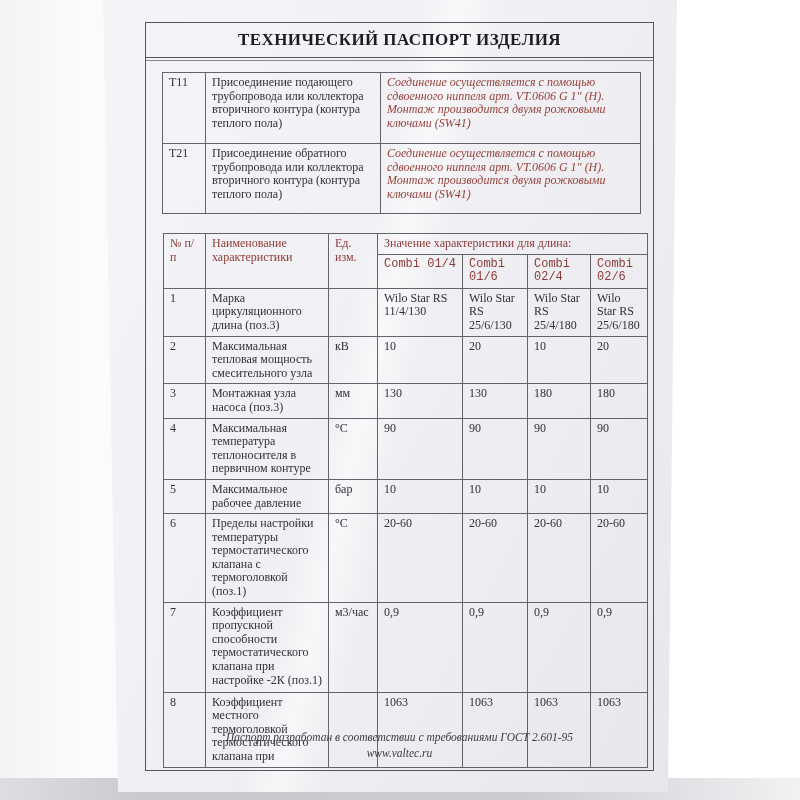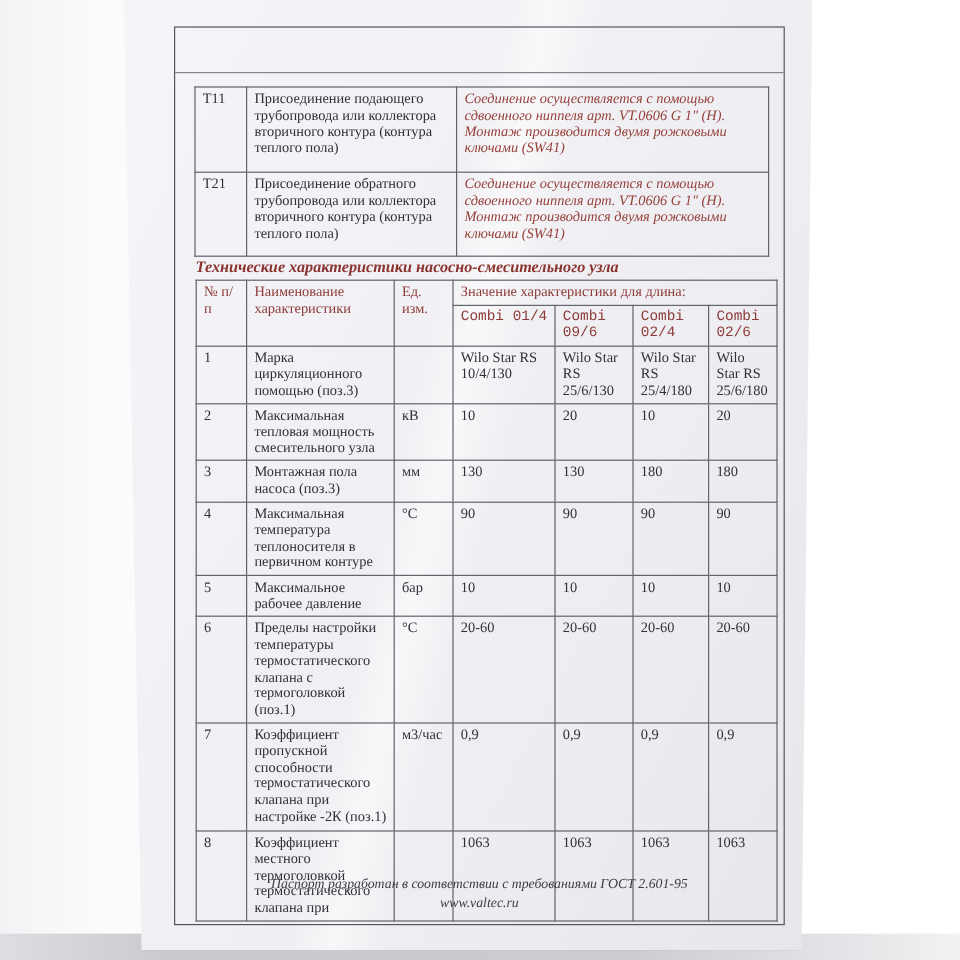--- a/index.html
+++ b/index.html
@@ -66,20 +66,23 @@
 </head>
 <body>
 
 <div class="page">
   <div class="floor"></div>
   <div class="paper"></div>
 
   <div class="content">
     <div class="frame"></div>
 
+    <div class="title-box">
+      <span>ТЕХНИЧЕСКИЙ ПАСПОРТ ИЗДЕЛИЯ</span>
+    </div>
     <div class="title-underline"></div>
 
     <table class="conn-table">
       <colgroup>
           <col class="c1">
           <col class="c2">
           <col class="c3">
         </colgroup>
       <tbody>
           <tr class="r-t11">
@@ -88,66 +91,65 @@
         <td class="note">Соединение осуществляется с помощью сдвоенного ниппеля арт. VT.0606 G 1" (Н). Монтаж производится двумя рожковыми ключами (SW41)</td>
       </tr>
       <tr class="r-t21">
         <td>Т21</td>
         <td>Присоединение обратного трубопровода или коллектора вторичного контура (контура теплого пола)</td>
         <td class="note">Соединение осуществляется с помощью сдвоенного ниппеля арт. VT.0606 G 1" (Н). Монтаж производится двумя рожковыми ключами (SW41)</td>
       </tr>
     </tbody>
       </table>
 
-    <div class="specs-heading">Технические характеристики  насосно-смесительного узла</div>
 
     <table class="specs-table">
       <colgroup>
           <col class="k1">
           <col class="k2">
           <col class="k3">
           <col class="k4">
           <col class="k5">
           <col class="k6">
           <col class="k7">
         </colgroup>
       <tbody>
           <tr class="h1">
         <td class="hd" rowspan="2">№ п/п</td>
         <td class="hd" rowspan="2">Наименование характеристики</td>
         <td class="hd" rowspan="2">Ед. изм.</td>
         <td class="hd" colspan="4">Значение характеристики для длина:</td>
       </tr>
       <tr class="h2">
         <td class="hd">Combi 01/4</td>
-        <td class="hd">Combi 09/6</td>
+        <td class="hd">Combi 01/6</td>
         <td class="hd">Combi 02/4</td>
         <td class="hd">Combi 02/6</td>
       </tr>
       <tr class="b1">
         <td>1</td>
-        <td>Марка циркуляционного помощью (поз.3)</td>
+        <td>Марка циркуляционного длина (поз.3)</td>
         <td></td>
-        <td>Wilo Star RS 10/4/130</td>
+        <td>Wilo Star RS 11/4/130</td>
         <td>Wilo Star RS 25/6/130</td>
         <td>Wilo Star RS 25/4/180</td>
         <td>Wilo Star RS 25/6/180</td>
       </tr>
       <tr class="b2">
         <td>2</td>
         <td>Максимальная тепловая мощность смесительного узла</td>
         <td>кВ</td>
         <td>10</td>
         <td>20</td>
         <td>10</td>
         <td>20</td>
       </tr>
       <tr class="b3">
         <td>3</td>
-        <td>Монтажная пола насоса (поз.3)</td>
+        <td>Монтажная узла насоса (поз.3)</td>
         <td>мм</td>
         <td>130</td>
         <td>130</td>
         <td>180</td>
         <td>180</td>
       </tr>
       <tr class="b4">
         <td>4</td>
         <td>Максимальная температура теплоносителя в первичном контуре</td>
         <td>°С</td>

